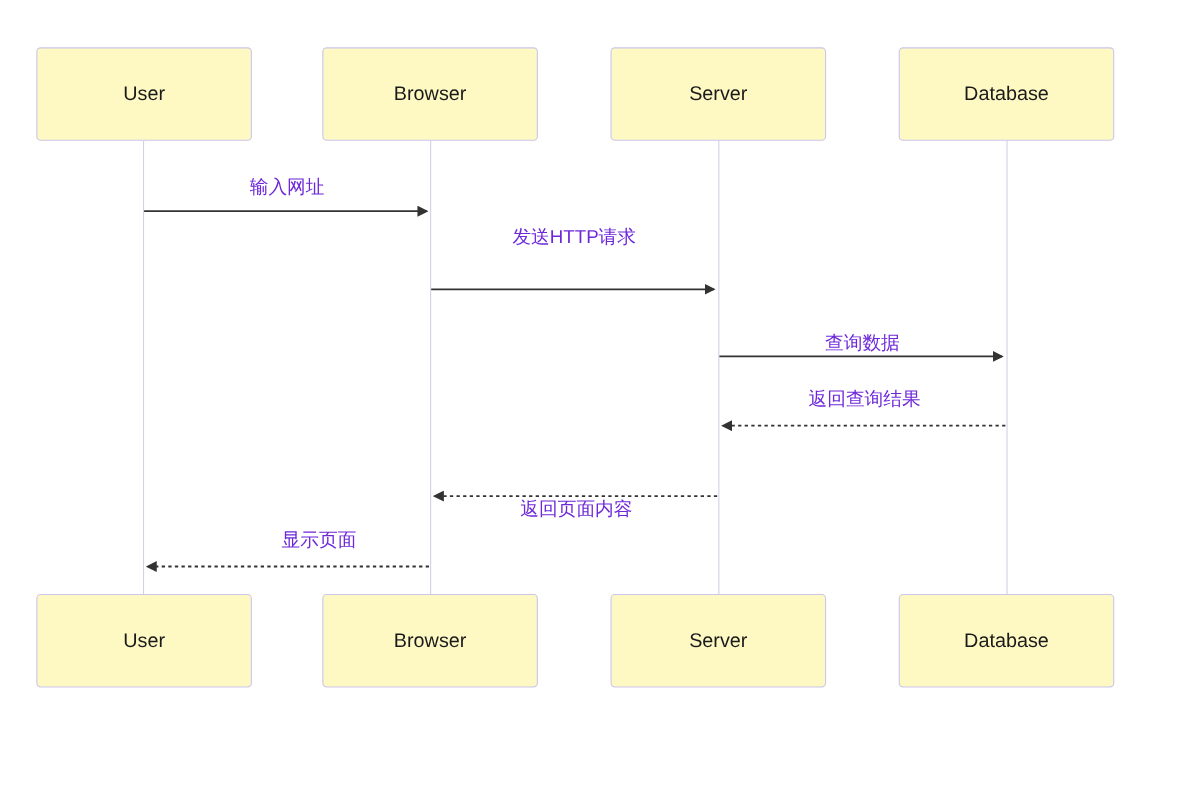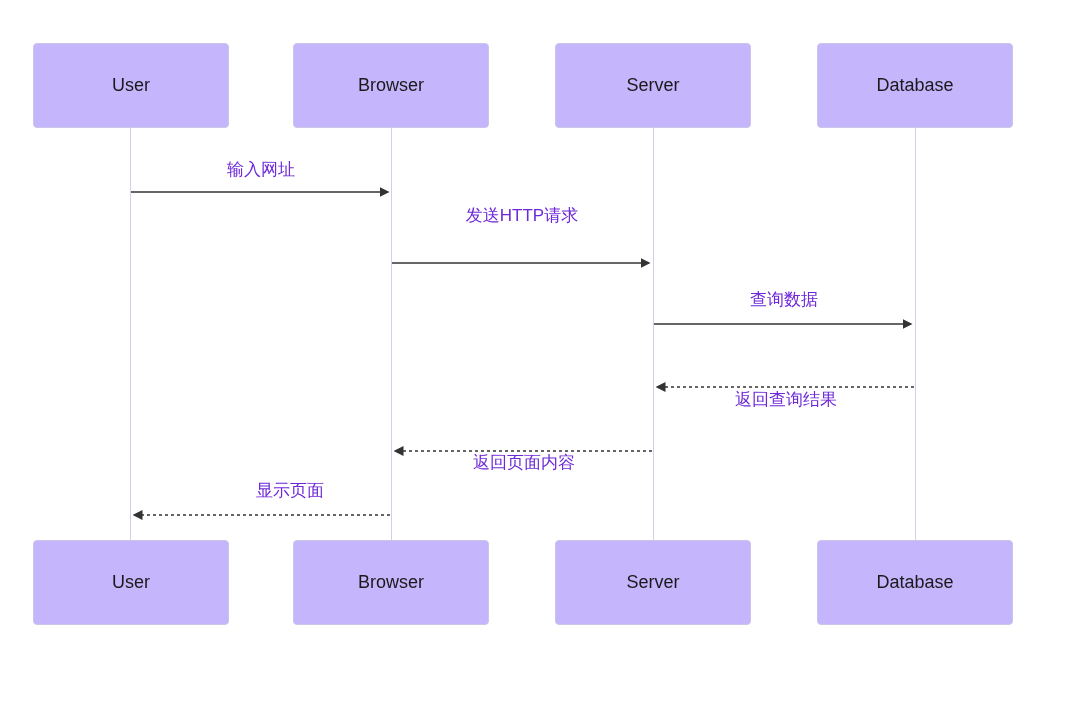--- a/index.html
+++ b/index.html
@@ -13,21 +13,21 @@
   }
   .diagram {
     position: absolute;
     left: 0; top: 0;
     width: 1089px; height: 716px;
   }
   .actor-box {
     position: absolute;
     width: 196px;
     height: 85px;
-    background: #c4b5fd;
+    background: #fef9c3;
     border: 1px solid #c9c6ea;
     border-radius: 4px;
     display: flex;
     align-items: center;
     justify-content: center;
     font-size: 18px;
     color: #1a1a1a;
   }
   
   .a-user-top     { left: 33px;  top: 43px; }
@@ -68,22 +68,22 @@
   }
   .msg-label {
     position: absolute;
     transform: translateX(-50%);
     font-size: 17px;
     color: #6d28d9;
     white-space: nowrap;
   }
   .ml-1 { left: 261px; top: 158px; }
   .ml-2 { left: 522px; top: 204px; }
-  .ml-3 { left: 784px; top: 288px; }
-  .ml-4 { left: 786px; top: 351px; margin-top: 37px; }
+  .ml-3 { left: 784px; top: 300px; }
+  .ml-4 { left: 786px; top: 351px; }
   .ml-5 { left: 524px; top: 415px; margin-top: 36px; }
   .ml-6 { left: 262px; top: 479px; margin-left: 28px; }
 
   .watermark {
     position: absolute;
     right: 22px;
     top: 674px;
     font-size: 27px;
     font-weight: 500;
     color: #111111;

